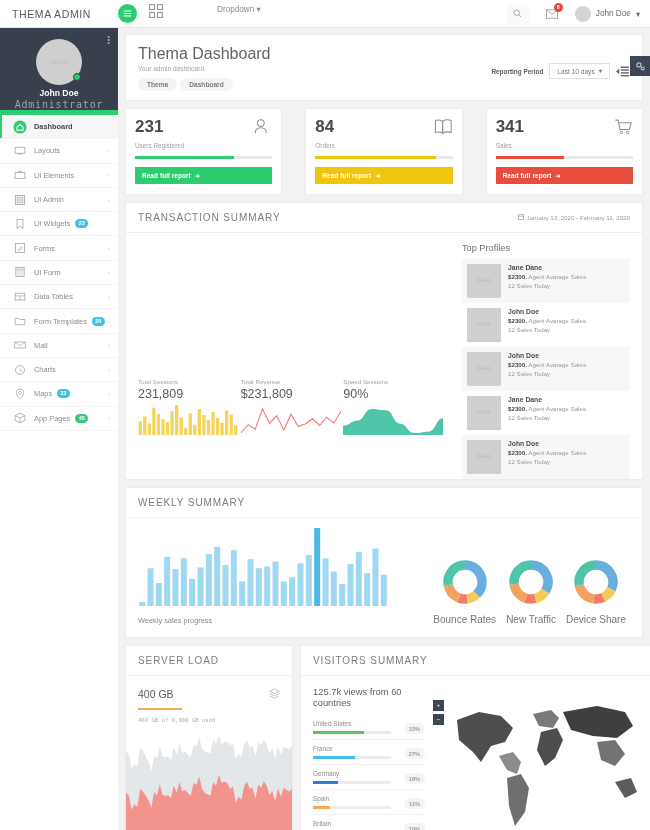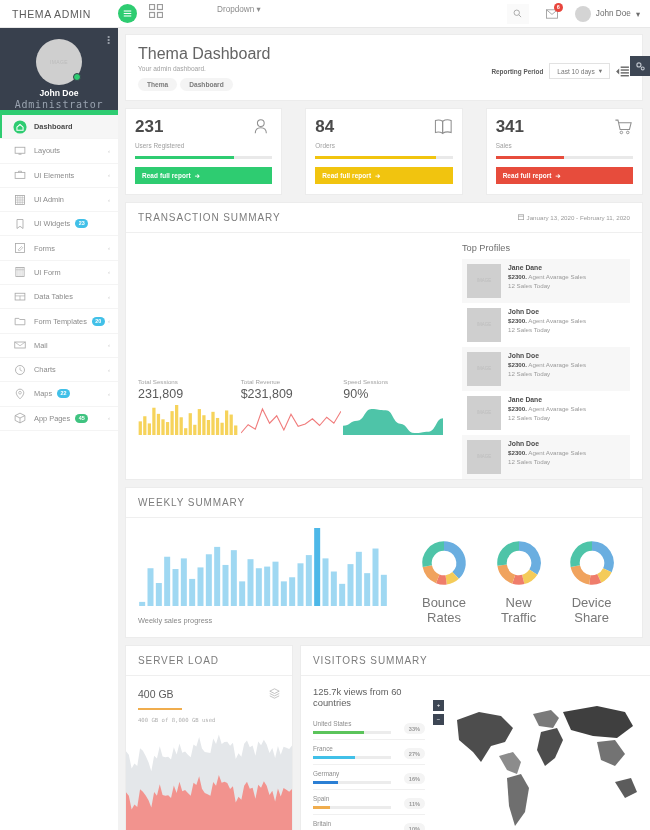--- a/index.html
+++ b/index.html
@@ -202,21 +202,21 @@
   .pr-sales b { color: #4b4b4b; }
   .pr-today { font-size: 6.2px; color: #999; margin-top: 2px; }
 
   
   .weekly { margin-top: 7px; }
   .weekly-body { display: flex; padding: 10px 12px 12px 12px; align-items: flex-end; }
   .wk-left { width: 270px; }
   .wk-caption { font-size: 7.4px; color: #888; margin-top: 6px; }
   .wk-right { flex: 1; display: flex; gap: 10px; justify-content: flex-end; padding-right: 4px; }
   .donut-wrap { text-align: center; }
-  .donut-lbl { font-size: 13px; color: #777; margin-top: 4px; }
+  .donut-lbl { font-size: 10px; color: #777; margin-top: 4px; }
 
   
   .bottom-row { display: flex; gap: 7px; margin-top: 7px; }
   .server-card { width: 168px; }
   .sv-num-row {
     display: flex; align-items: center; padding: 9px 12px 0 12px;
   }
   .sv-num { font-size: 10.5px; color: #5a5a5a; }
   .sv-layers { margin-left: auto; color: #b4b4b4; }
   .sv-underline { height: 2px; background: #f0ad4e; width: 44px; margin: 5px 0 0 12px; }

